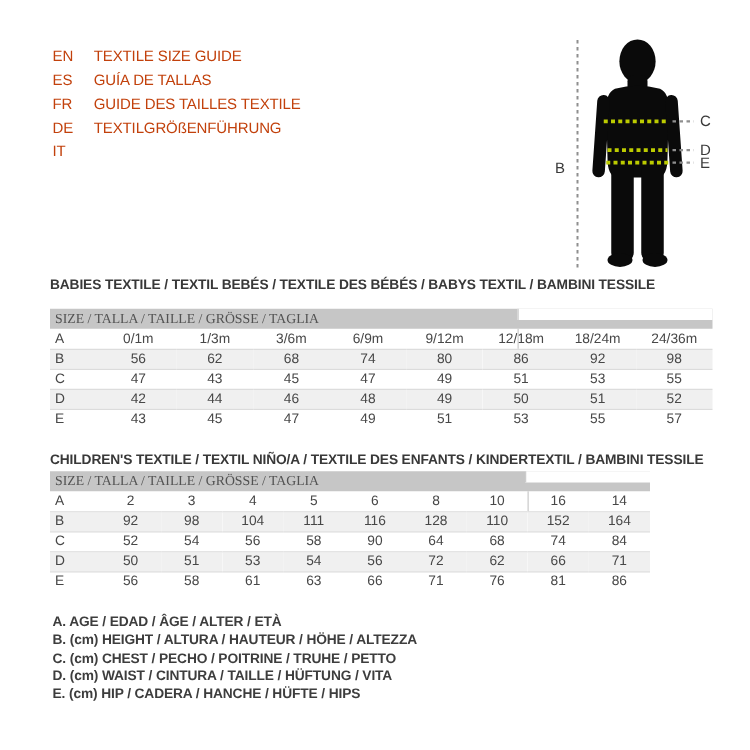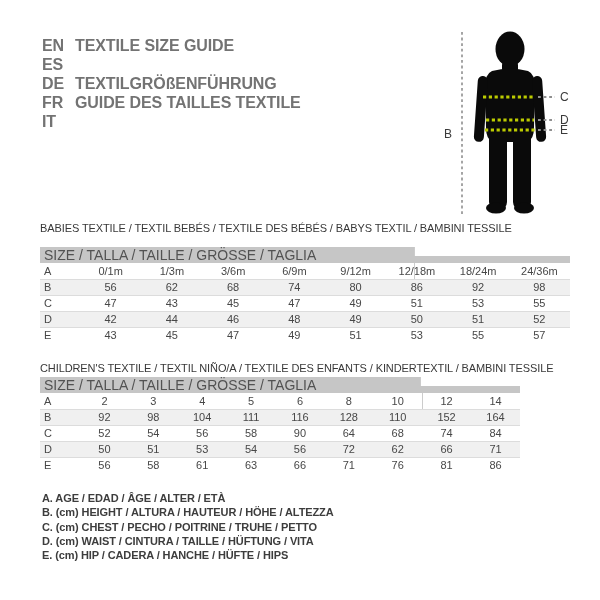--- a/index.html
+++ b/index.html
@@ -3,42 +3,42 @@
 <meta charset="utf-8">
 <style>
   * { margin:0; padding:0; box-sizing:border-box; }
   html,body { background:#fff; }
   body { font-family:"Liberation Sans","DejaVu Sans",sans-serif; color:#3f3f3f; }
   .page {
     position:relative; width:600px; height:600px; background:#ffffff; overflow:hidden;
   }
 
   
-  .lang-block { position:absolute; left:42px; top:36px; font-size:16px; font-weight:700;
-    letter-spacing:-0.1px; color:#737373; }
+  .lang-block { position:absolute; left:42px; top:36px; font-size:12px; font-weight:400;
+    letter-spacing:-0.1px; color:#c2410c; }
   .lang-row { display:flex; line-height:19px; }
   .lang-code { width:33px; flex:0 0 33px; }
   .lang-label { white-space:nowrap; }
 
   
   .figure-wrap { position:absolute; left:430px; top:12px; width:170px; height:210px; }
   svg text { font-family:"Liberation Sans","DejaVu Sans",sans-serif; font-size:12px; fill:#3a3a3a; }
 
   
-  .section-title { position:absolute; left:40px; font-size:11px; font-weight:400;
+  .section-title { position:absolute; left:40px; font-size:11px; font-weight:700;
     letter-spacing:-0.1px; color:#383838; white-space:nowrap; }
   .babies-title { top:222px; }
   .children-title { top:362px; }
 
   
   .tbl-wrap { position:absolute; left:40px; }
   .babies-wrap { top:247px; width:530px; }
   .children-wrap { top:377px; width:480px; }
-  .tbl-header-bar { height:16px; background:#c6c6c6; color:#525252; font-size:14px;
-    line-height:16px; padding-left:4px; white-space:nowrap; position:relative; }
+  .tbl-header-bar { height:16px; background:#c6c6c6; color:#525252; font-size:11px;
+    line-height:16px; padding-left:4px; white-space:nowrap; position:relative;font-family:Liberation Serif, serif; }
   
   .bar-notch { position:absolute; top:0; right:0; height:9px; background:#ffffff;
     border-left:1px solid #cccccc; }
   .babies-wrap .bar-notch { width:156px; }
   .children-wrap .bar-notch { width:100px; }
   table.size-table { width:100%; border-collapse:collapse; table-layout:fixed; font-size:11px; }
   table.size-table td { height:16px; padding:0; text-align:center; color:#474747;
     white-space:nowrap; overflow:hidden; }
   table.size-table td.rl { width:40px; text-align:left; padding-left:4px; }
   table.size-table tr { border-bottom:1px solid #dcdcdc; }
@@ -59,28 +59,29 @@
 
 <div class="page">
 
   <div class="lang-block">
     <div class="lang-row">
       <span class="lang-code">EN</span>
       <span class="lang-label">TEXTILE SIZE GUIDE</span>
     </div>
     <div class="lang-row">
       <span class="lang-code">ES</span>
+      <span class="lang-label">GUÍA DE TALLAS</span>
+    </div>
+    <div class="lang-row">
+      <span class="lang-code">FR</span>
+      <span class="lang-label">GUIDE DES TAILLES TEXTILE</span>
     </div>
     <div class="lang-row">
       <span class="lang-code">DE</span>
       <span class="lang-label">TEXTILGRÖßENFÜHRUNG</span>
-    </div>
-    <div class="lang-row">
-      <span class="lang-code">FR</span>
-      <span class="lang-label">GUIDE DES TAILLES TEXTILE</span>
     </div>
     <div class="lang-row">
       <span class="lang-code">IT</span>
     </div>
   </div>
 
   <div class="figure-wrap">
     <svg width="170" height="210" viewBox="0 0 170 210">
 
       <line x1="32" y1="20" x2="32" y2="203" fill="none" stroke-width="1.6" stroke-dasharray="2.8 2.8" stroke="#8f8f8f"></line>
@@ -194,21 +195,21 @@
       <tbody>
           <tr>
             <td class="rl">A</td>
             <td>2</td>
             <td>3</td>
             <td>4</td>
             <td>5</td>
             <td>6</td>
             <td>8</td>
             <td>10</td>
-            <td>12</td>
+            <td>16</td>
             <td>14</td>
           </tr>
           <tr>
             <td class="rl">B</td>
             <td>92</td>
             <td>98</td>
             <td>104</td>
             <td>111</td>
             <td>116</td>
             <td>128</td>

